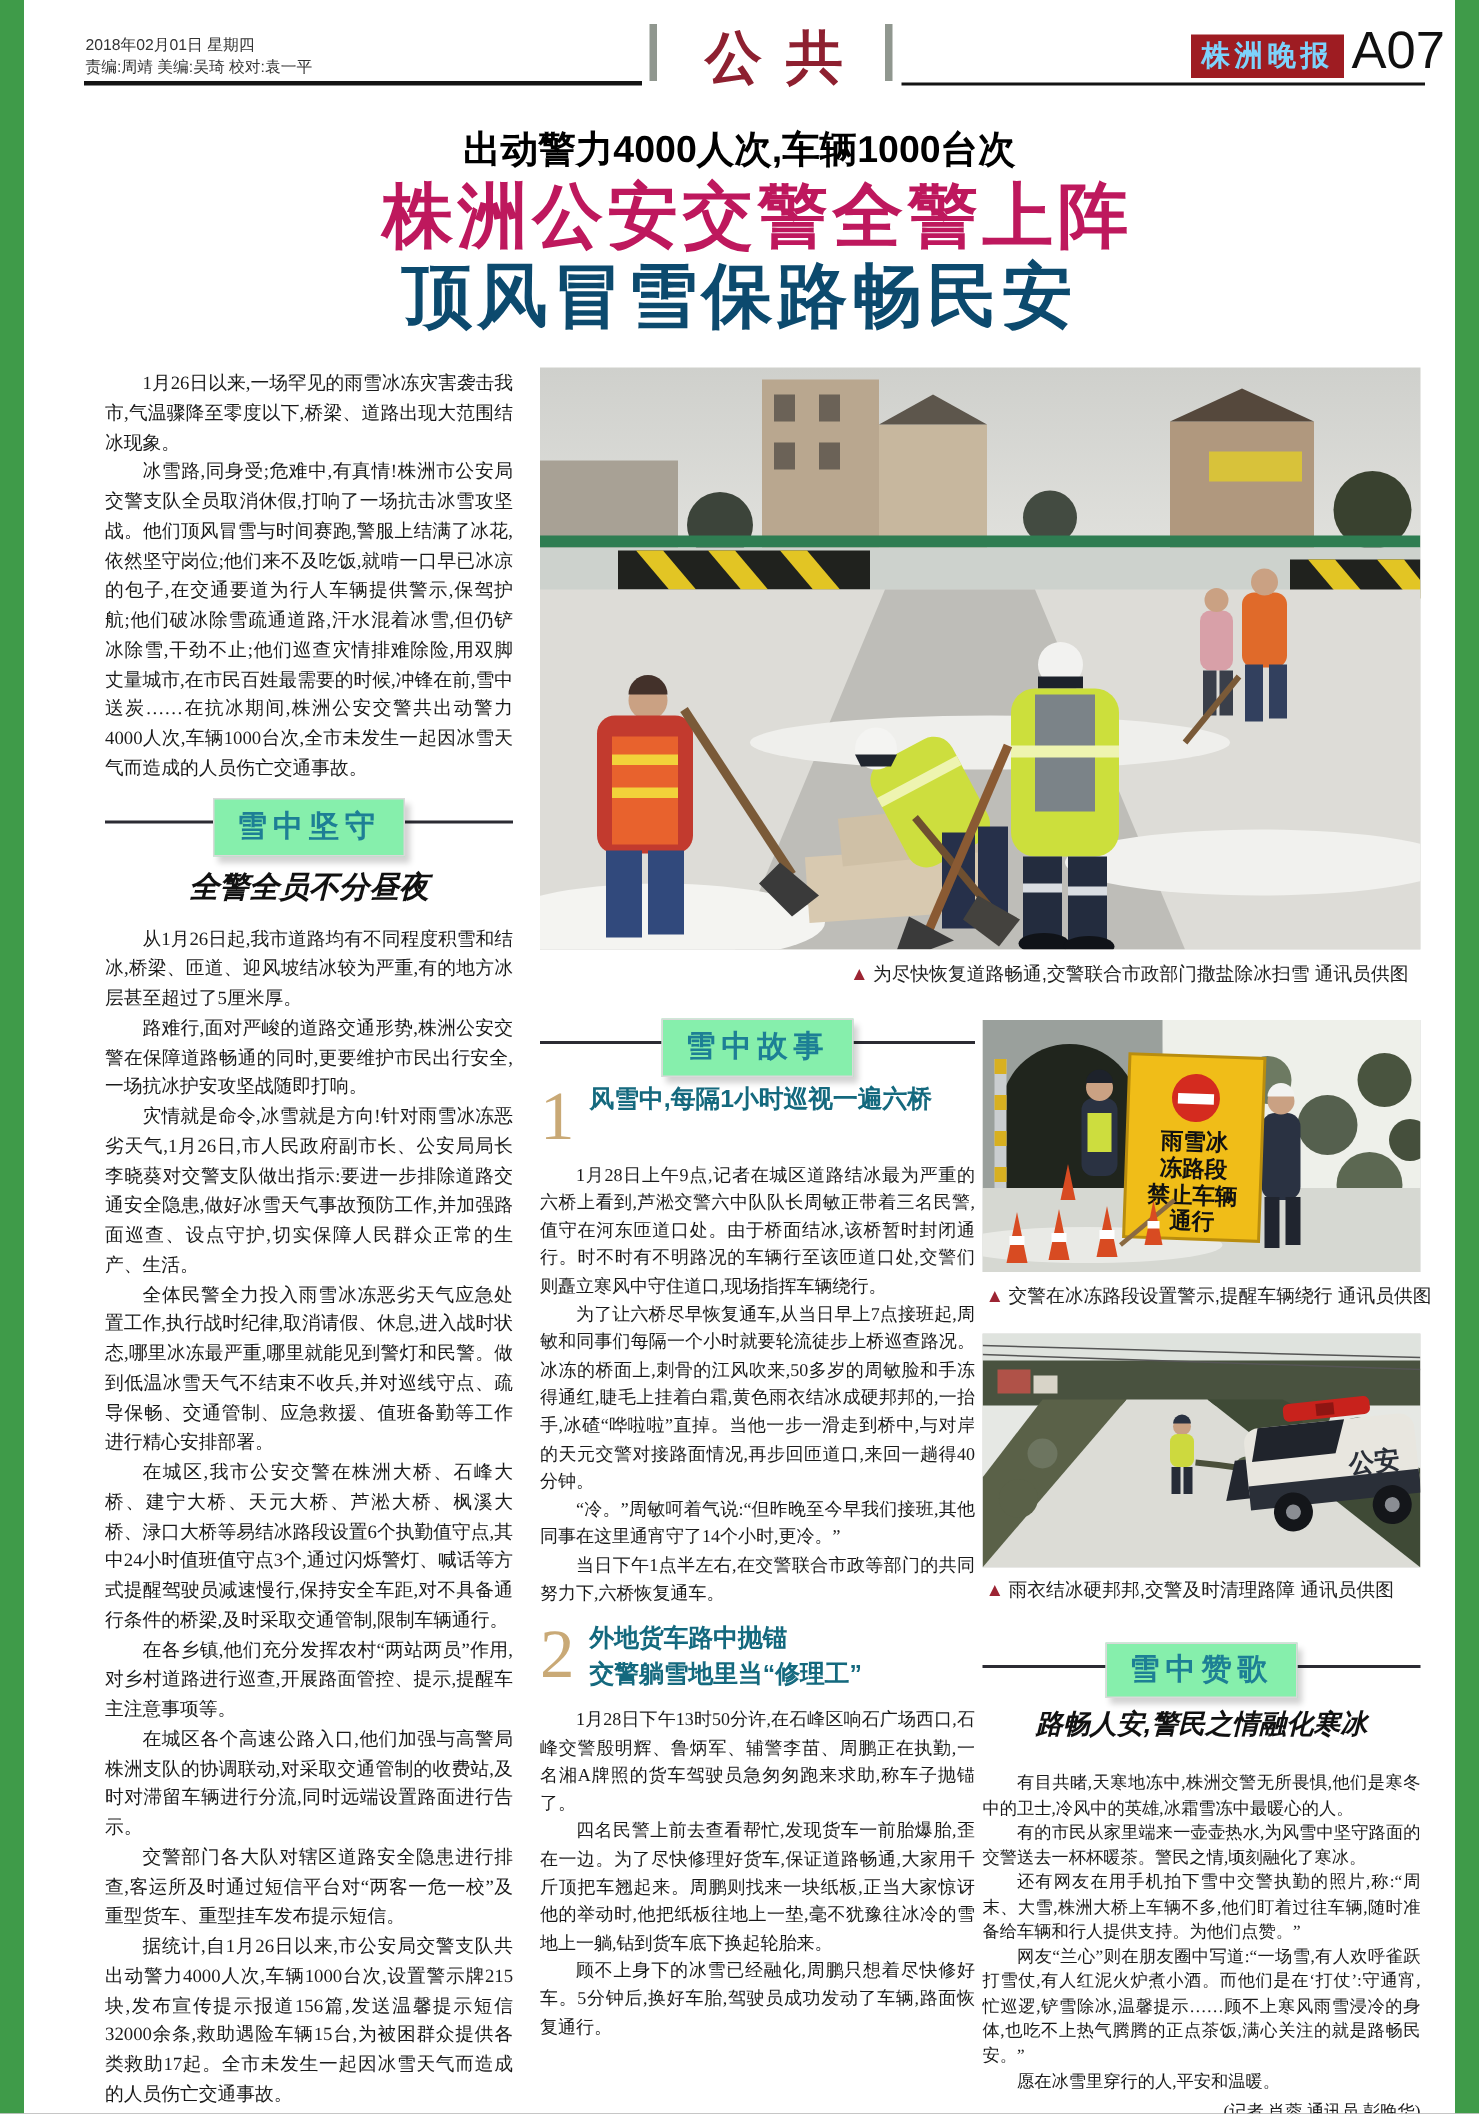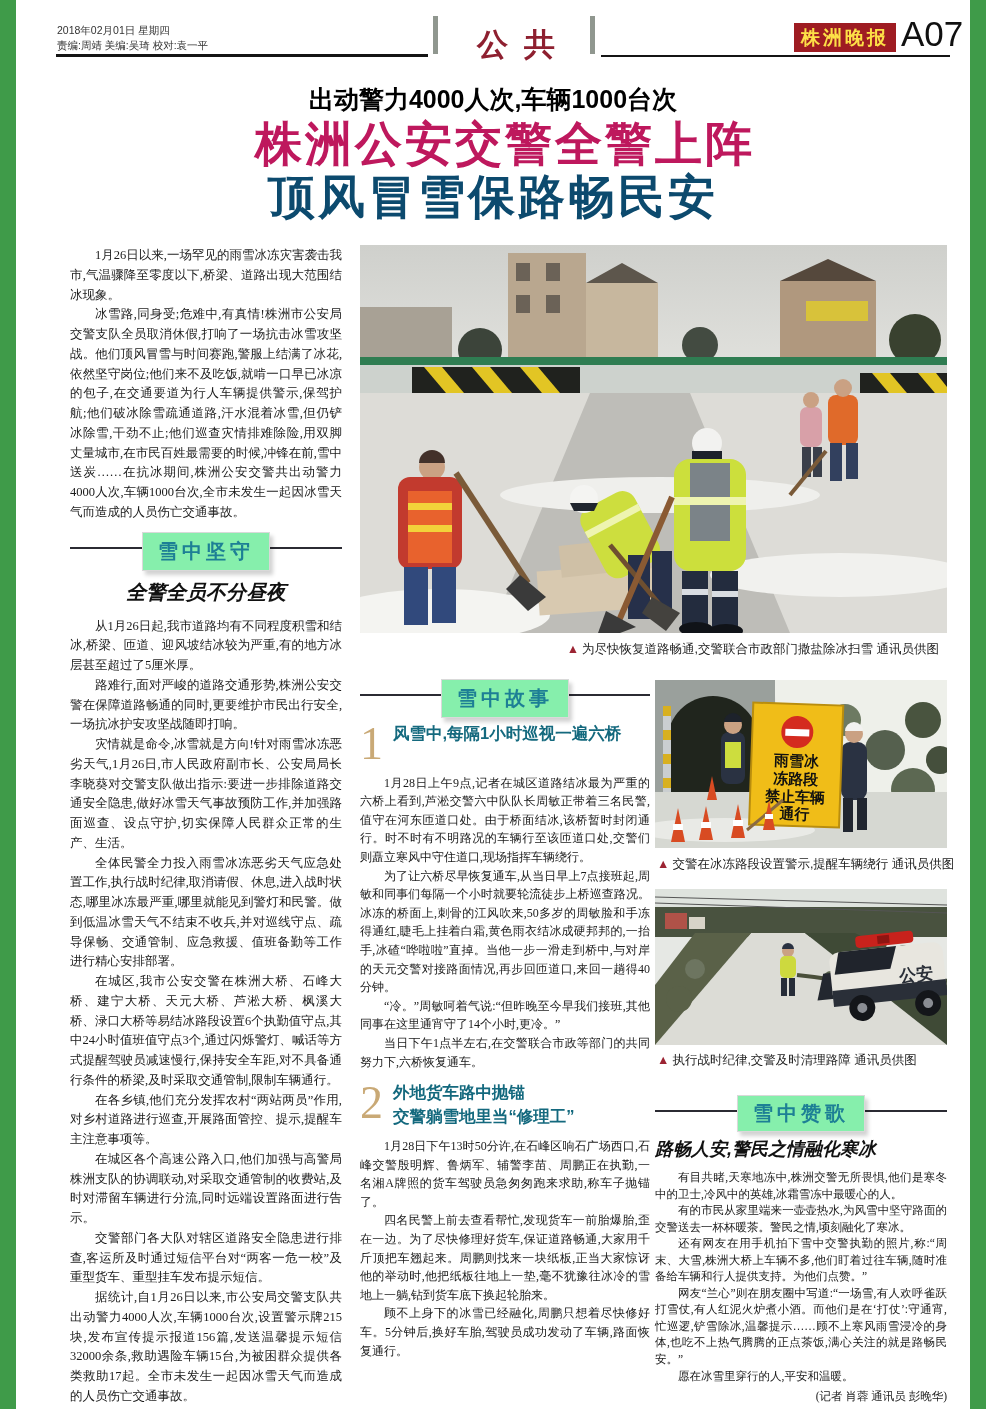--- a/index.html
+++ b/index.html
@@ -10,23 +10,23 @@
   .greenbar.left{left:0}
   .greenbar.right{right:0}
 
   
   .hdr-date{position:absolute;left:57px;top:23px;font-size:10.5px;line-height:1.4;
             font-family:"Liberation Sans",sans-serif;color:#333;}
   .hdr-rule-left{position:absolute;left:56px;top:54px;width:372px;height:3px;background:#141414;}
   .hdr-vbar{position:absolute;top:16px;width:5px;height:38px;background:#90978f;}
   .vbar1{left:433px}.vbar2{left:590px}
   .hdr-section{position:absolute;left:443px;top:13px;width:146px;text-align:center;
-               font-size:31px;font-weight:bold;color:#8e2030;letter-spacing:16px;text-indent:16px;
-               font-family:"Liberation Serif",serif;margin-top:11px;}
-  .masthead{position:absolute;left:794px;top:23px;height:29px;background:#9e1c22;color:#fde047;
+               font-size:38px;font-weight:bold;color:#8e2030;letter-spacing:16px;text-indent:16px;
+               font-family:"Liberation Serif",serif;}
+  .masthead{position:absolute;left:794px;top:23px;height:29px;background:#9e1c22;color:#7dd3fc;
             font-weight:bold;font-size:19px;line-height:29px;padding:0 7px;letter-spacing:3px;
             font-family:"Liberation Serif",serif;}
   .pageno{position:absolute;left:901px;top:14px;font-size:35px;color:#101010;
           font-family:"Liberation Sans",sans-serif;}
   .hdr-rule-right{position:absolute;left:601px;top:55px;width:349px;height:2px;background:#141414;}
 
   
   .kicker{position:absolute;left:0;right:0;top:83px;text-align:center;font-size:25px;
           font-weight:bold;font-family:"Liberation Sans",sans-serif;color:#000;}
   .head1{position:absolute;left:0;right:0;top:113px;text-align:center;font-size:47px;
@@ -336,29 +336,29 @@
         <rect x="228" y="46" width="12" height="8" fill="#8e1512"></rect>
         <text x="246" y="94" font-size="17" font-weight="bold" fill="#2a2f38" class="sign-text">公安</text>
         <circle cx="206" cy="116" r="13" fill="#14161a"></circle>
           <circle cx="206" cy="116" r="5" fill="#8a8d93"></circle>
         <circle cx="272" cy="118" r="13" fill="#14161a"></circle>
           <circle cx="272" cy="118" r="5" fill="#8a8d93"></circle>
       </g>
     </svg>
   </div>
   <div class="caption cap-b">
-    <span class="tri">▲</span><span>执行战时纪律,交警及时清理路障 通讯员供图</span>
+    <span class="tri">▲</span><span>雨衣结冰硬邦邦,交警及时清理路障 通讯员供图</span>
   </div>
 
   <div class="col col-right-text">
     <div class="tagline">
       <div class="rule"></div>
       <div class="tagbox">雪中赞歌</div>
     </div>
-    <div class="subtitle" style="text-align:left;font-size:18px;margin:8px 0 6px;">路畅人安,警民之情融化寒冰</div>
+    <div class="subtitle" style="text-align:center;font-size:18px;margin:8px 0 18px;">路畅人安,警民之情融化寒冰</div>
     <p>有目共睹,天寒地冻中,株洲交警无所畏惧,他们是寒冬中的卫士,冷风中的英雄,冰霜雪冻中最暖心的人。</p>
     <p>有的市民从家里端来一壶壶热水,为风雪中坚守路面的交警送去一杯杯暖茶。警民之情,顷刻融化了寒冰。</p>
     <p>还有网友在用手机拍下雪中交警执勤的照片,称:“周末、大雪,株洲大桥上车辆不多,他们盯着过往车辆,随时准备给车辆和行人提供支持。为他们点赞。”</p>
     <p>网友“兰心”则在朋友圈中写道:“一场雪,有人欢呼雀跃打雪仗,有人红泥火炉煮小酒。而他们是在‘打仗’:守通宵,忙巡逻,铲雪除冰,温馨提示……顾不上寒风雨雪浸冷的身体,也吃不上热气腾腾的正点茶饭,满心关注的就是路畅民安。”</p>
     <p>愿在冰雪里穿行的人,平安和温暖。</p>
     <p class="byline">(记者 肖蓉 通讯员 彭晚华)</p>
   </div>
 
 </div>
 

